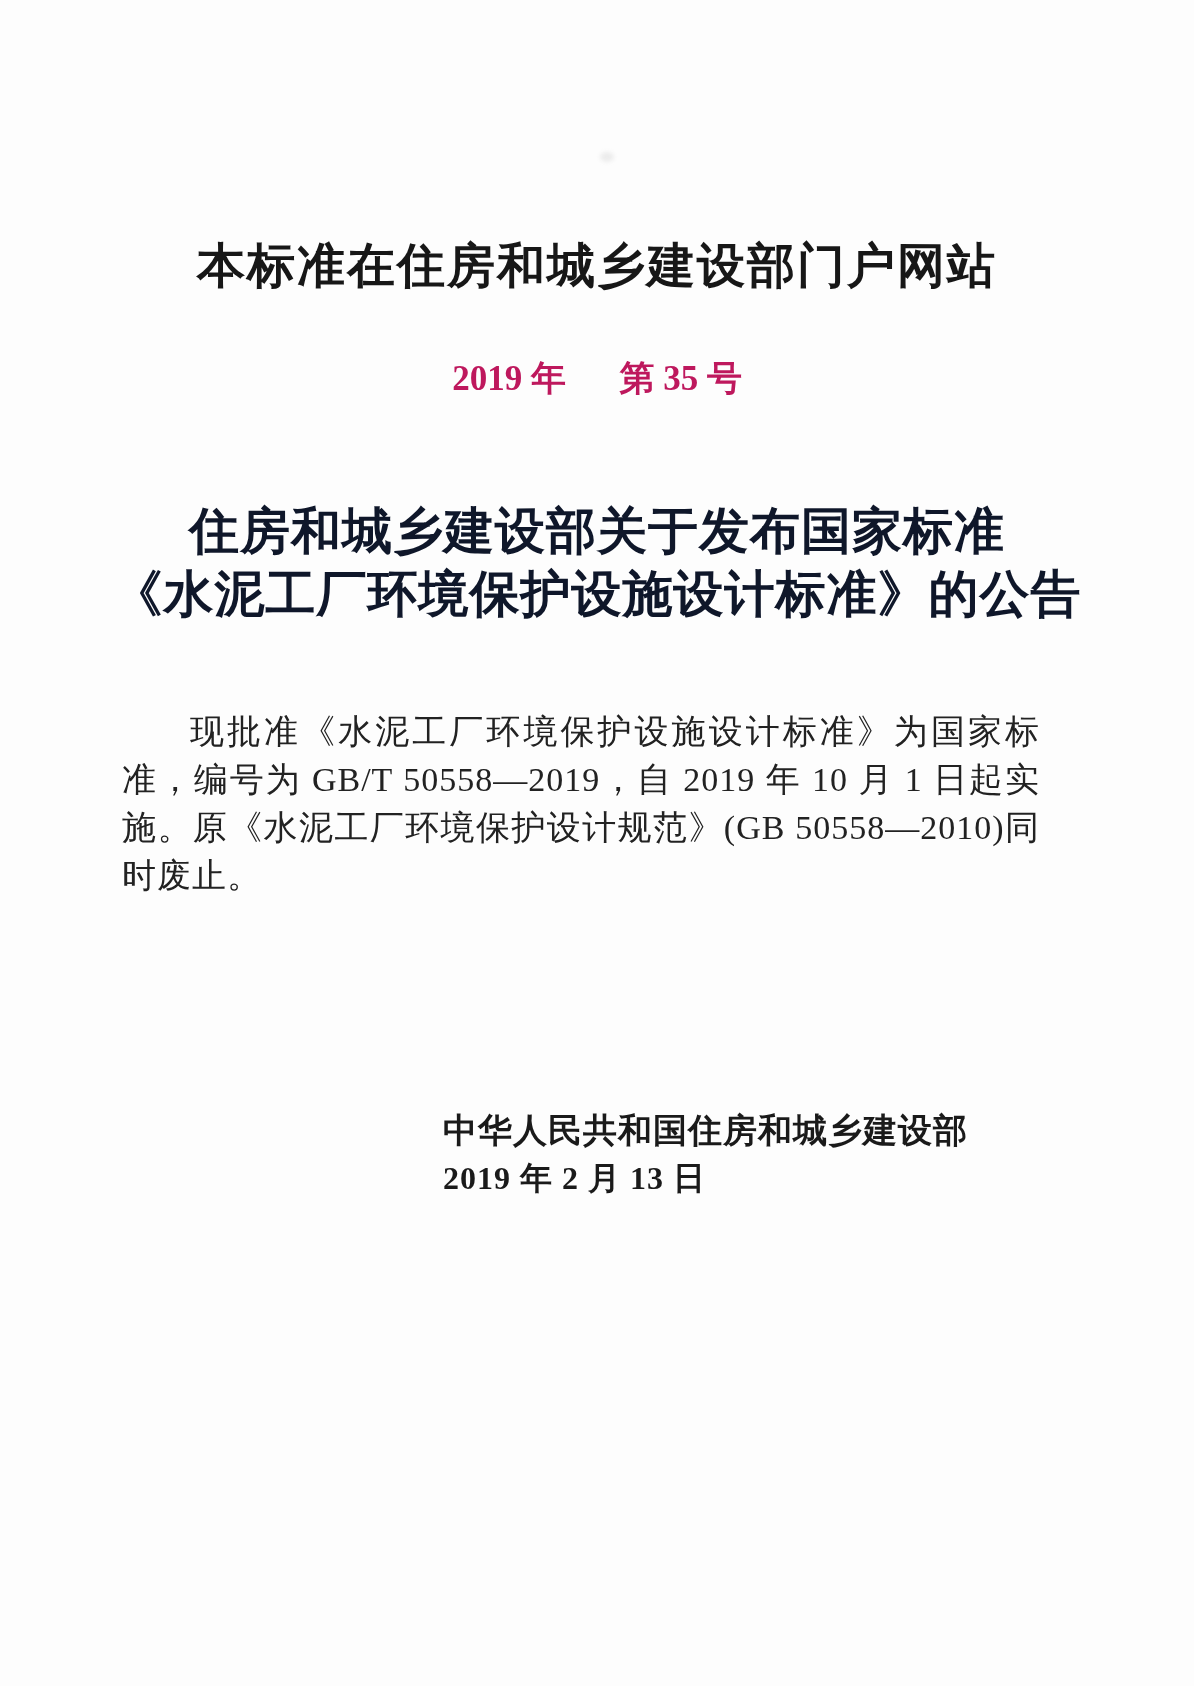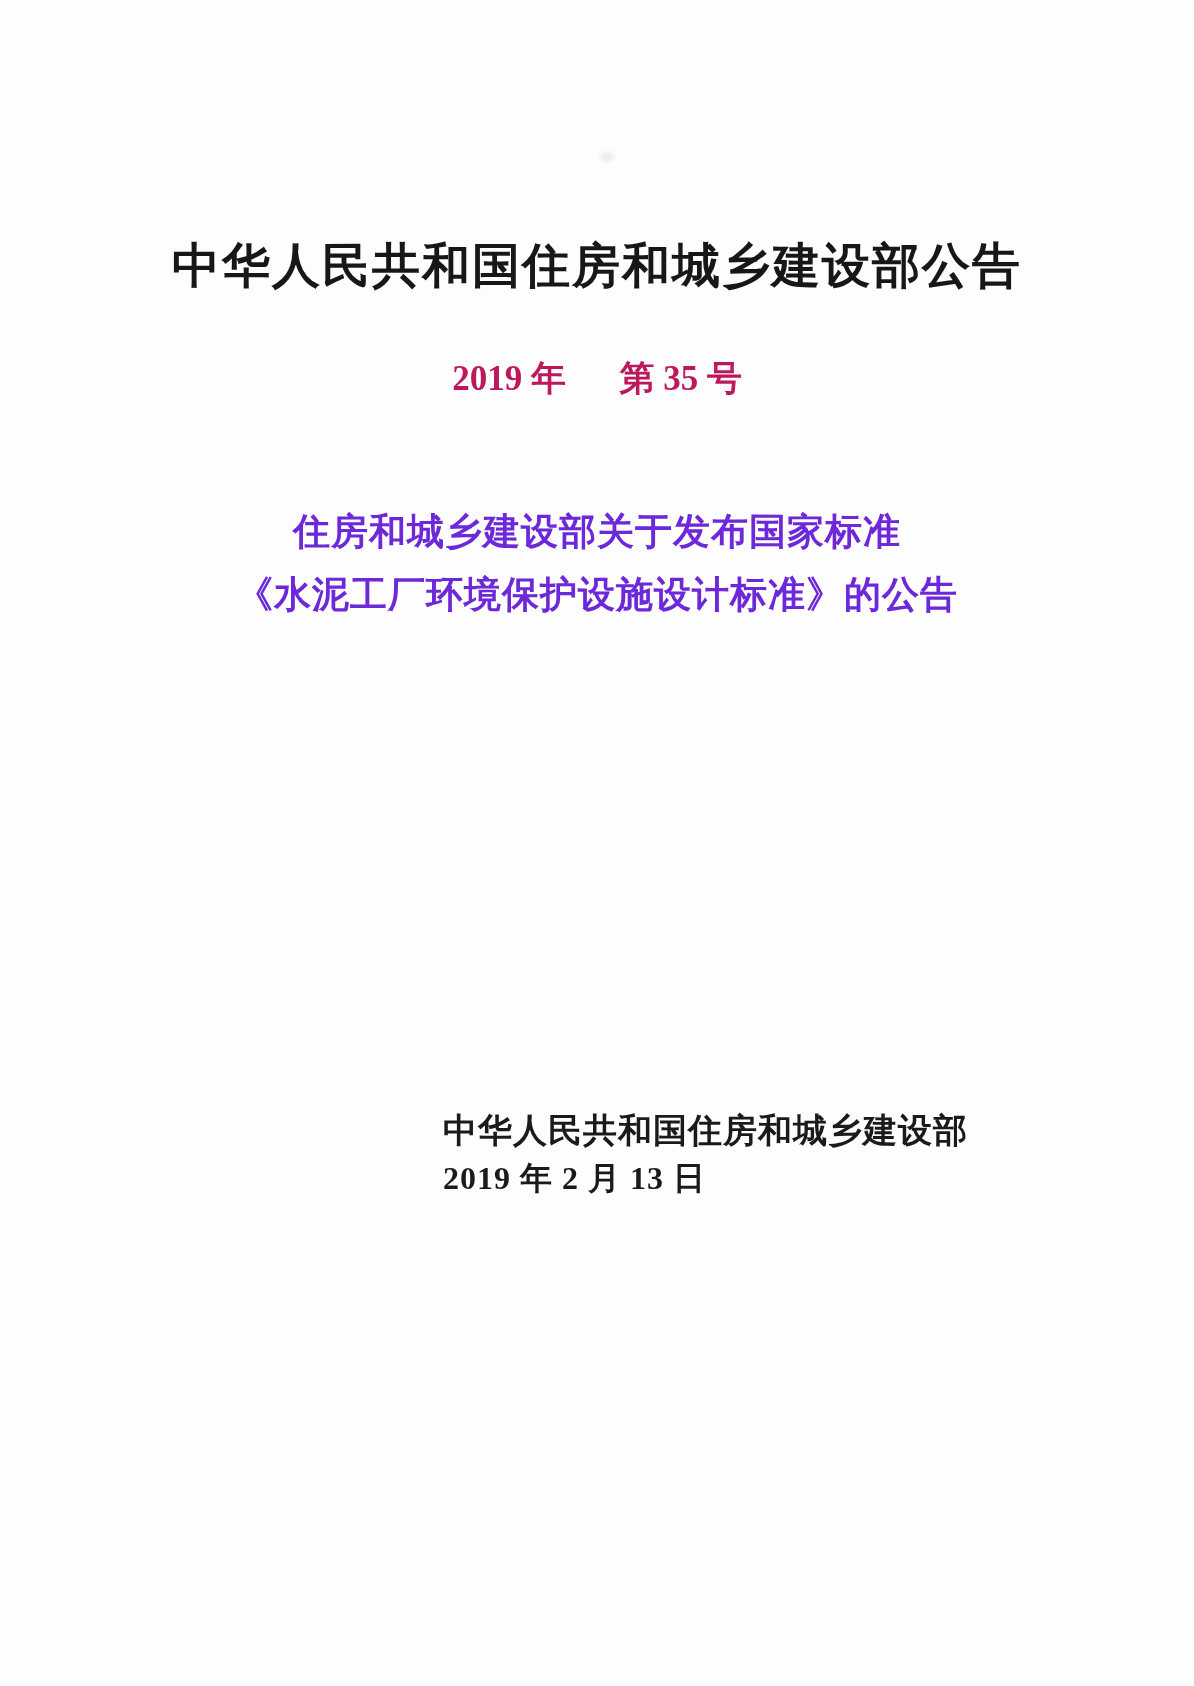--- a/index.html
+++ b/index.html
@@ -59,24 +59,24 @@
   }
   .subtitle {
     position: absolute;
     top: 500px;
     left: 0;
     right: 0;
     margin: 0;
     text-align: center;
     font-family: "Liberation Serif", serif;
     font-weight: 700;
-    font-size: 37px;
+    font-size: 50px;
     line-height: 63px;
     letter-spacing: 1px;
-    color: #6d28d9;
+    color: #0f172a;
   }
   .subtitle .sub-line {
     display: block;
   }
   .body-text {
     position: absolute;
     top: 708px;
     left: 122px;
     width: 918px;
     font-family: "Liberation Serif", serif;
@@ -113,34 +113,35 @@
     color: #1a1a1a;
   }
 </style>
 </head>
 <body>
 
 <div class="page">
 
   <div class="scan-speck"></div>
 
-  <h1 class="title">中华人民共和国住房和城乡建设部公告</h1>
+  <h1 class="title">本标准在住房和城乡建设部门户网站</h1>
 
   <div class="issue-line">
     <span>2019 年</span>
     <span class="issue-gap"></span>
     <span>第 35 号</span>
   </div>
 
   <h2 class="subtitle">
     <span class="sub-line">住房和城乡建设部关于发布国家标准</span>
     <span class="sub-line">《水泥工厂环境保护设施设计标准》的公告</span>
   </h2>
 
   <div class="body-text">
+    <p>现批准《水泥工厂环境保护设施设计标准》为国家标准，编号为 GB/T 50558—2019，自 2019 年 10 月 1 日起实施。原《水泥工厂环境保护设计规范》(GB 50558—2010)同时废止。</p>
   </div>
 
   <div class="sign-block">
     <div class="signature">中华人民共和国住房和城乡建设部</div>
     <div class="issue-date">2019 年 2 月 13 日</div>
   </div>
 
 </div>
 
 </body></html>

